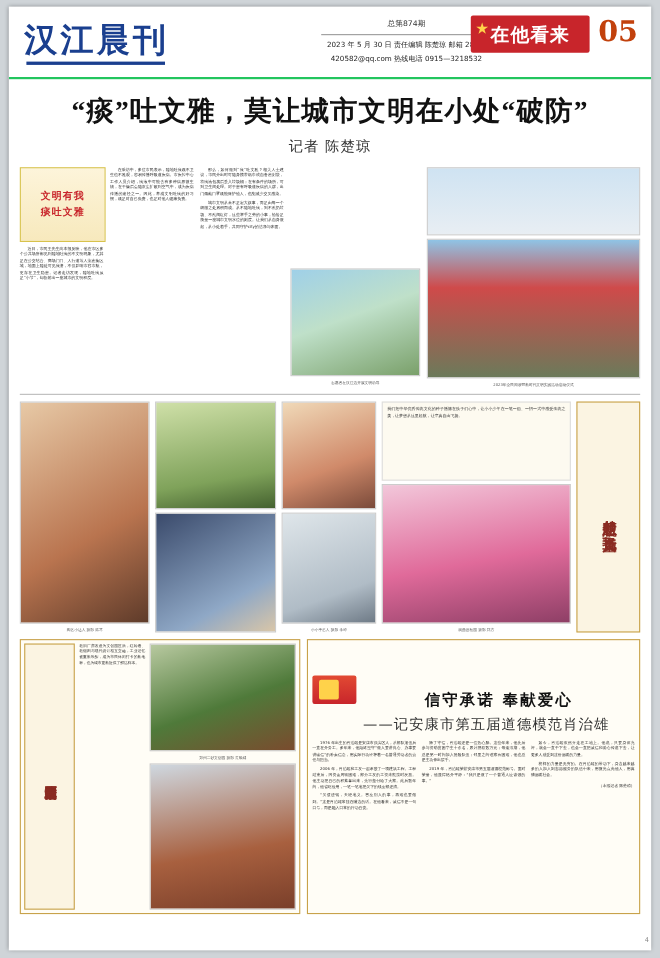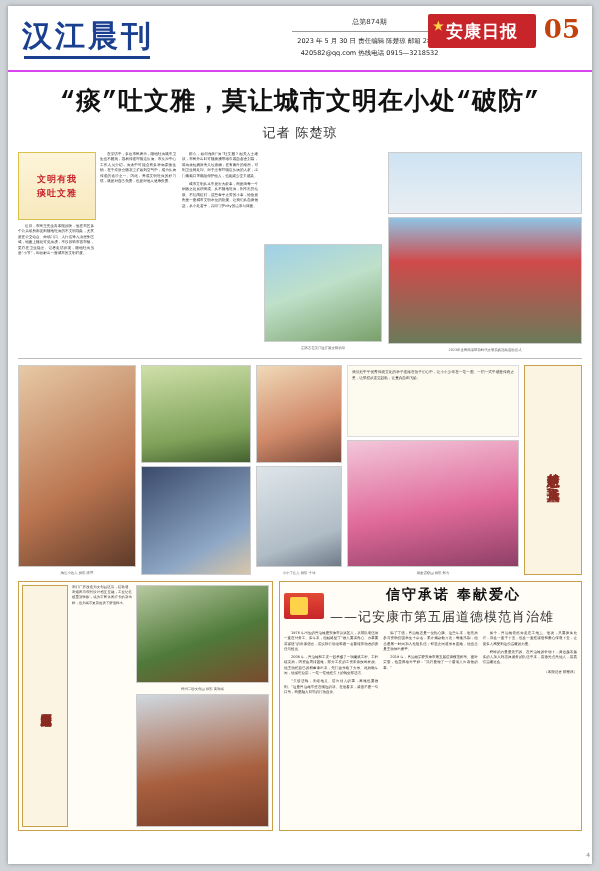--- a/index.html
+++ b/index.html
@@ -10,21 +10,21 @@
     overflow:hidden;
   }
   .page{
     position:absolute;left:8px;top:6px;width:584px;height:858px;
     background:#ffffff;
     box-shadow:0 0 4px rgba(0,0,0,.35);
     overflow:hidden;
   }
 
   
-  .masthead{position:relative;height:64px;border-bottom:2px solid #d946ef;}
+  .masthead{position:relative;height:64px;border-bottom:2px solid #22c55e;}
   .mast-left{
     position:absolute;left:14px;top:10px;
     font-family:"DejaVu Serif","Liberation Serif",serif;
     font-size:30px;font-weight:bold;color:#1a3f8f;letter-spacing:3px;
   }
   .mast-left .underline{
     position:absolute;left:2px;top:40px;width:126px;height:3px;background:#1a3f8f;
   }
   .mast-mid{
     position:absolute;left:284px;top:10px;width:155px;text-align:center;
@@ -44,21 +44,21 @@
   }
   .mast-page{
     position:absolute;right:12px;top:8px;
     font-size:26px;font-weight:bold;color:#c2410c;
     font-family:"DejaVu Serif","Liberation Serif",serif;
   }
 
   
   .headline-wrap{padding:12px 0 4px;text-align:center;}
   .headline{
-    font-family:Liberation Mono, monospace;
+    font-family:Liberation Serif, serif;
     font-size:25px;font-weight:bold;color:#111;letter-spacing:1px;
   }
   .byline{font-size:13px;color:#333;margin-top:7px;letter-spacing:1px;}
 
   
   .content{position:relative;padding:6px 10px 0;}
 
   .row1{display:flex;gap:6px;height:200px;}
   .col-logo{width:76px;}
   .logo-box{
@@ -127,21 +127,21 @@
     </div>
 
     <div class="mast-mid">
       <div class="issue">总第874期</div>
       <div class="line"></div>
       <div>2023 年 5 月 30 日   责任编辑 陈楚琼   邮箱 2837-420582@qq.com   热线电话 0915—3218532</div>
     </div>
 
     <div class="mast-logo">
       <span class="star">★</span>
-      <span>安康日报</span>
+      <span>在他看来</span>
     </div>
 
     <div class="mast-page">05</div>
   </div>
 
   <div class="headline-wrap">
     <div class="headline">“痰”吐文雅，莫让城市文明在小处“破防”</div>
     <div class="byline">记者 陈楚琼</div>
   </div>
 
@@ -236,21 +236,21 @@
           <div style="flex:1;border:1px solid #ccc;background:linear-gradient(170deg,#cfd8e0,#a8603f 60%,#7a3f2a);"></div>
         </div>
 
         <div style="position:absolute;"></div>
       </div>
 
       <div style="flex:1;border:1px solid #c8a24a;padding:4px;box-sizing:border-box;background:#fffdf6;display:flex;flex-direction:column;">
 
         <div style="display:flex;align-items:center;gap:6px;">
           <div style="width:40px;" class="redribbon"></div>
-          <div style="flex:1;">
+          <div style="flex:1;margin-top:42px;">
             <div class="title2">信守承诺  奉献爱心</div>
             <div class="subtitle2">——记安康市第五届道德模范肖治雄</div>
           </div>
         </div>
 
         <div style="flex:1;margin-top:5px;display:flex;gap:5px;font-size:3.5px;line-height:5.3px;color:#2b2b2b;text-align:justify;">
           <div style="flex:1;">
             <p style="margin:0 0 3px;text-indent:7px;">1976 年出生的肖治雄是安康市汉滨区人，从部队退伍后一直在外务工。多年来，他始终坚守“做人要讲良心、办事要讲诚信”的朴素信念，用实际行动诠释着一名普通劳动者的责任与担当。</p>
             <p style="margin:0 0 3px;text-indent:7px;">2006 年，肖治雄和工友一起承接了一项建筑工程。工程结束后，因资金周转困难，部分工友的工资未能按时发放。他主动把自己的积蓄拿出来，先行垫付给了大家。此后数年间，他省吃俭用，一笔一笔地把欠下的钱全部还清。</p>
             <p style="margin:0 0 3px;text-indent:7px;">“欠债还钱，天经地义。答应别人的事，再难也要做到。”这是肖治雄常挂在嘴边的话。在他看来，诚信不是一句口号，而是融入日常的行动自觉。</p>

